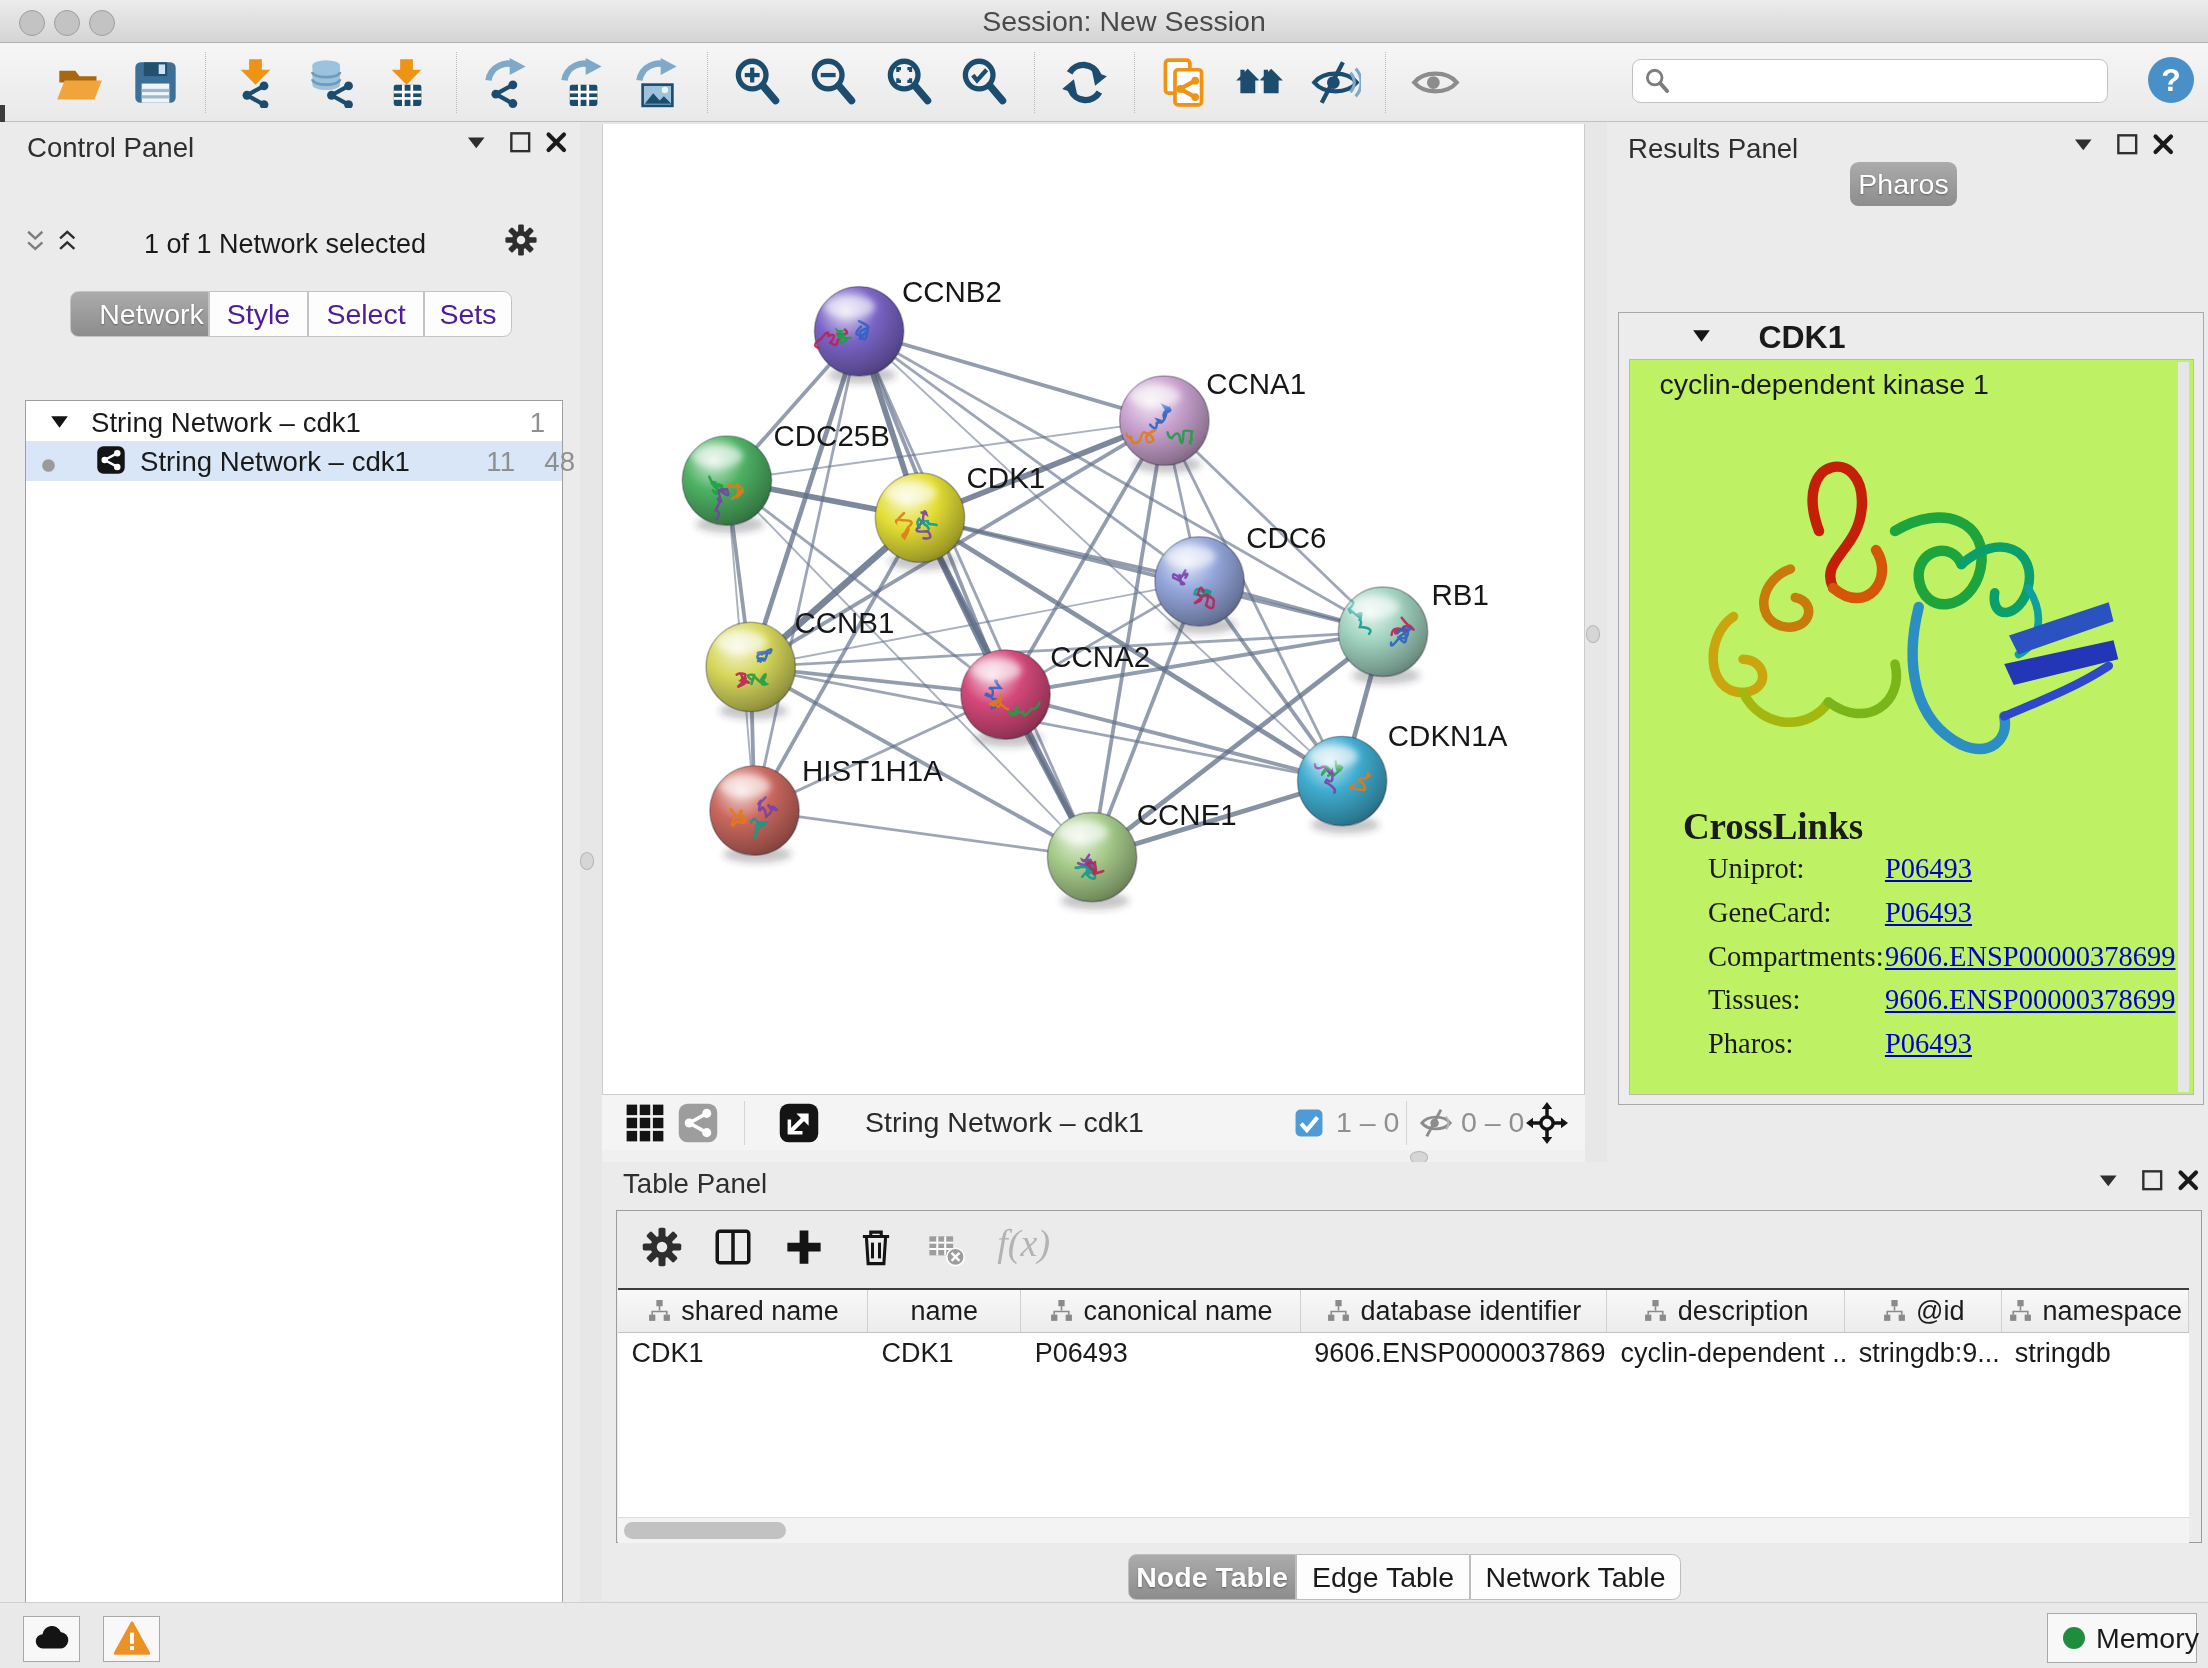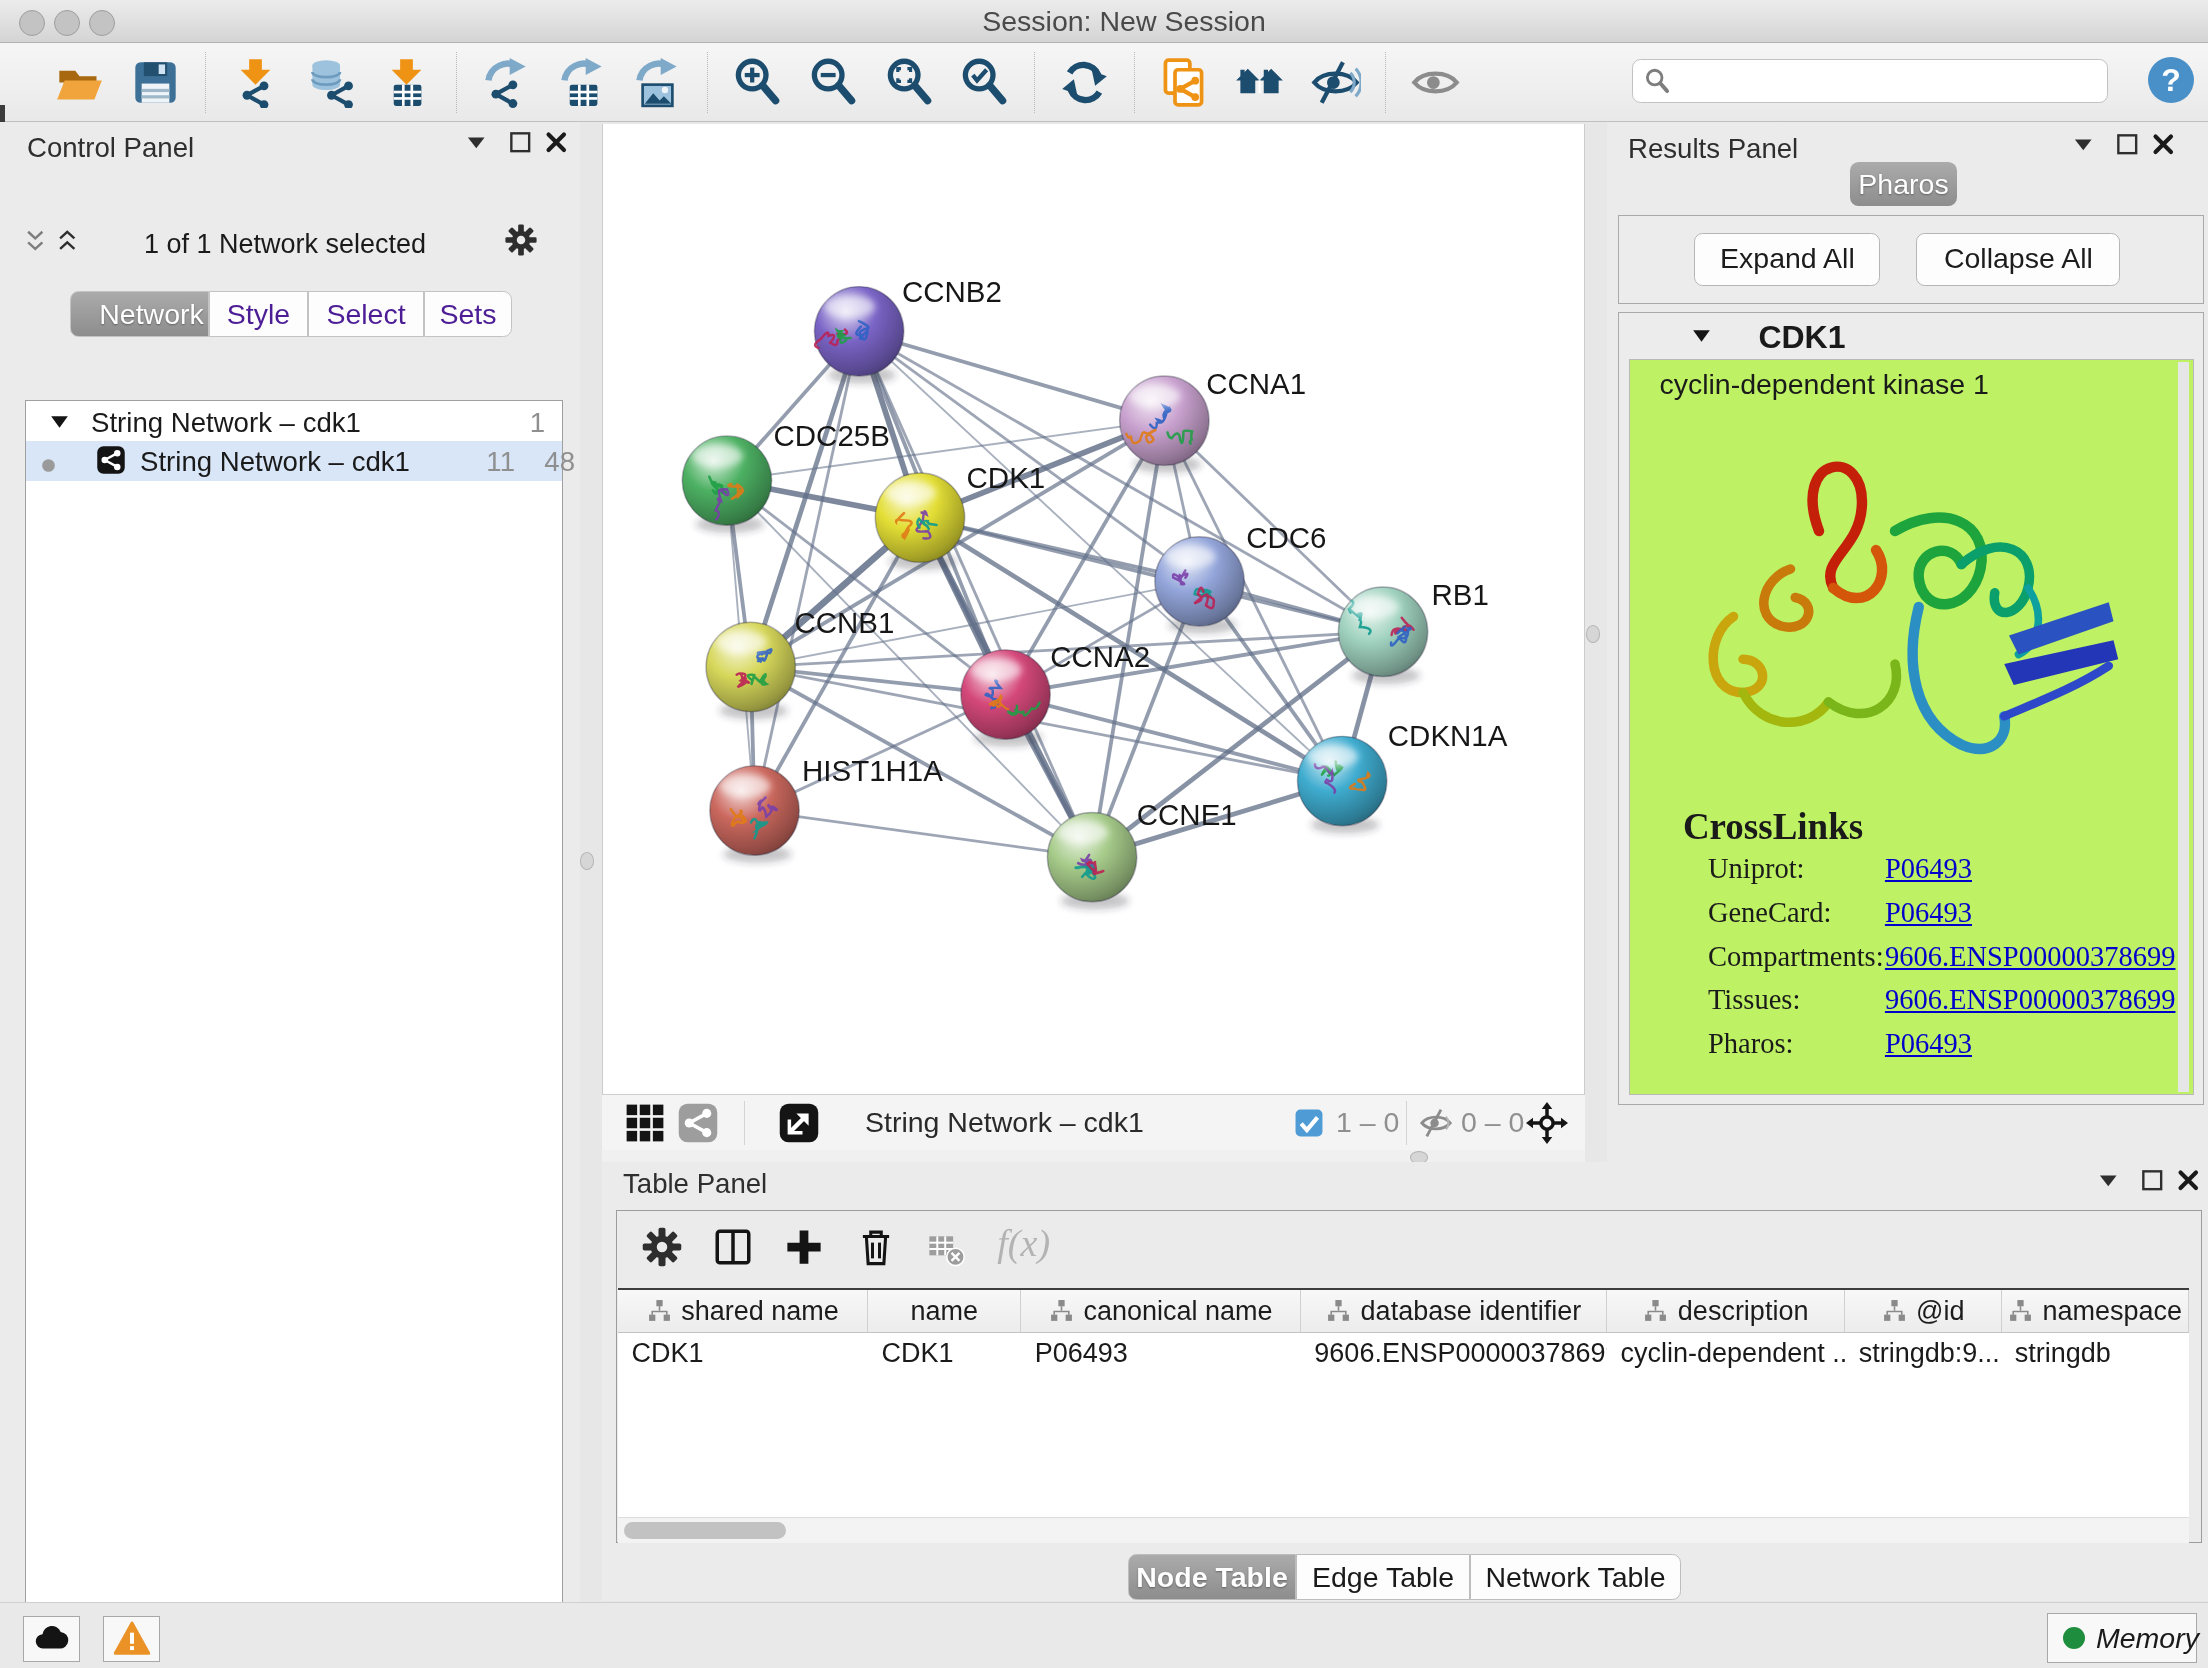--- a/index.html
+++ b/index.html
@@ -81,21 +81,21 @@
   #tp-hscroll{position:absolute;left:1px;top:306px;width:1571px;height:25px;background:#f3f3f3;border-top:1px solid #dcdcdc;}
   #tp-hthumb{position:absolute;left:5.7px;top:3.8px;width:162px;height:17px;background:#c2c2c2;border-radius:8.6px;}
   .btab{position:absolute;top:392px;height:46px;box-sizing:border-box;border:1px solid #bdbdbd;
         background:#fdfdfd;font-size:28.5px;line-height:44px;text-align:center;}
   .btab.sel{background:linear-gradient(#ababab,#8d8d8d);color:#fff;text-shadow:0 1px 1.9px rgba(0,0,0,.35);}
   
   #statusbar{left:0;top:1602px;width:2208px;height:67px;background:#e9e9e9;border-top:1px solid #cfcfcf;}
   .sbtn{position:absolute;top:13.3px;width:55px;height:44px;background:#f8f8f8;border:1px solid #a8a8a8;}
   .sbtn svg{width:38px;height:38px;margin:2.9px 8.6px;}
   #memory-btn{position:absolute;left:2047px;top:9.5px;width:148px;height:48px;background:#f8f8f8;
-              border:1px solid #a8a8a8;font-size:28.5px;line-height:48px;font-style:italic;}
+              border:1px solid #a8a8a8;font-size:28.5px;line-height:48px;}
   #memory-dot{position:absolute;left:15px;top:13.3px;width:22px;height:22px;border-radius:50%;background:#1e8e3e;}
   #memory-label{position:absolute;left:48px;}
   #left-sliver{left:0;top:105px;width:4.8px;height:1564px;background:#3c3c3c;}
 </style>
 </head>
 <body>
 
 <div id="app">
 
   <div class="abs" id="titlebar">
@@ -617,24 +617,20 @@
         </svg></span>
     <span class="phico" style="left:542px;top:7.6px;"><svg viewBox="0 0 48 48">
           <g stroke="#1a1a1a" stroke-width="7" stroke-linecap="round">
             <line x1="11" y1="11" x2="37" y2="37"></line>
             <line x1="37" y1="11" x2="11" y2="37"></line>
           </g>
         </svg></span>
 
     <div id="string-tab">Pharos</div>
 
-    <div class="rbox" style="top:93px;width:586px;height:89px;">
-      <div class="btn" style="left:75px;top:17px;width:184px;height:51px;line-height:49px;">Expand All</div>
-      <div class="btn" style="left:297px;top:17px;width:202px;height:51px;line-height:49px;">Collapse All</div>
-    </div>
 
     <div class="rbox" style="top:190px;width:586px;height:793px;">
       <span class="phico" style="left:70px;top:11.4px;width:25px;height:25px;"><svg viewBox="0 0 48 48">
             <polygon points="8,12 40,12 24,34" fill="#141414"></polygon>
           </svg></span>
       <span class="abs" style="left:139px;top:5.7px;font-size:32px;font-weight:bold;">CDK1</span>
 
       <div id="rp-inner">
         <div class="abs" style="left:29.5px;top:7.6px;font-size:28.5px;">cyclin-dependent kinase 1</div>
 

